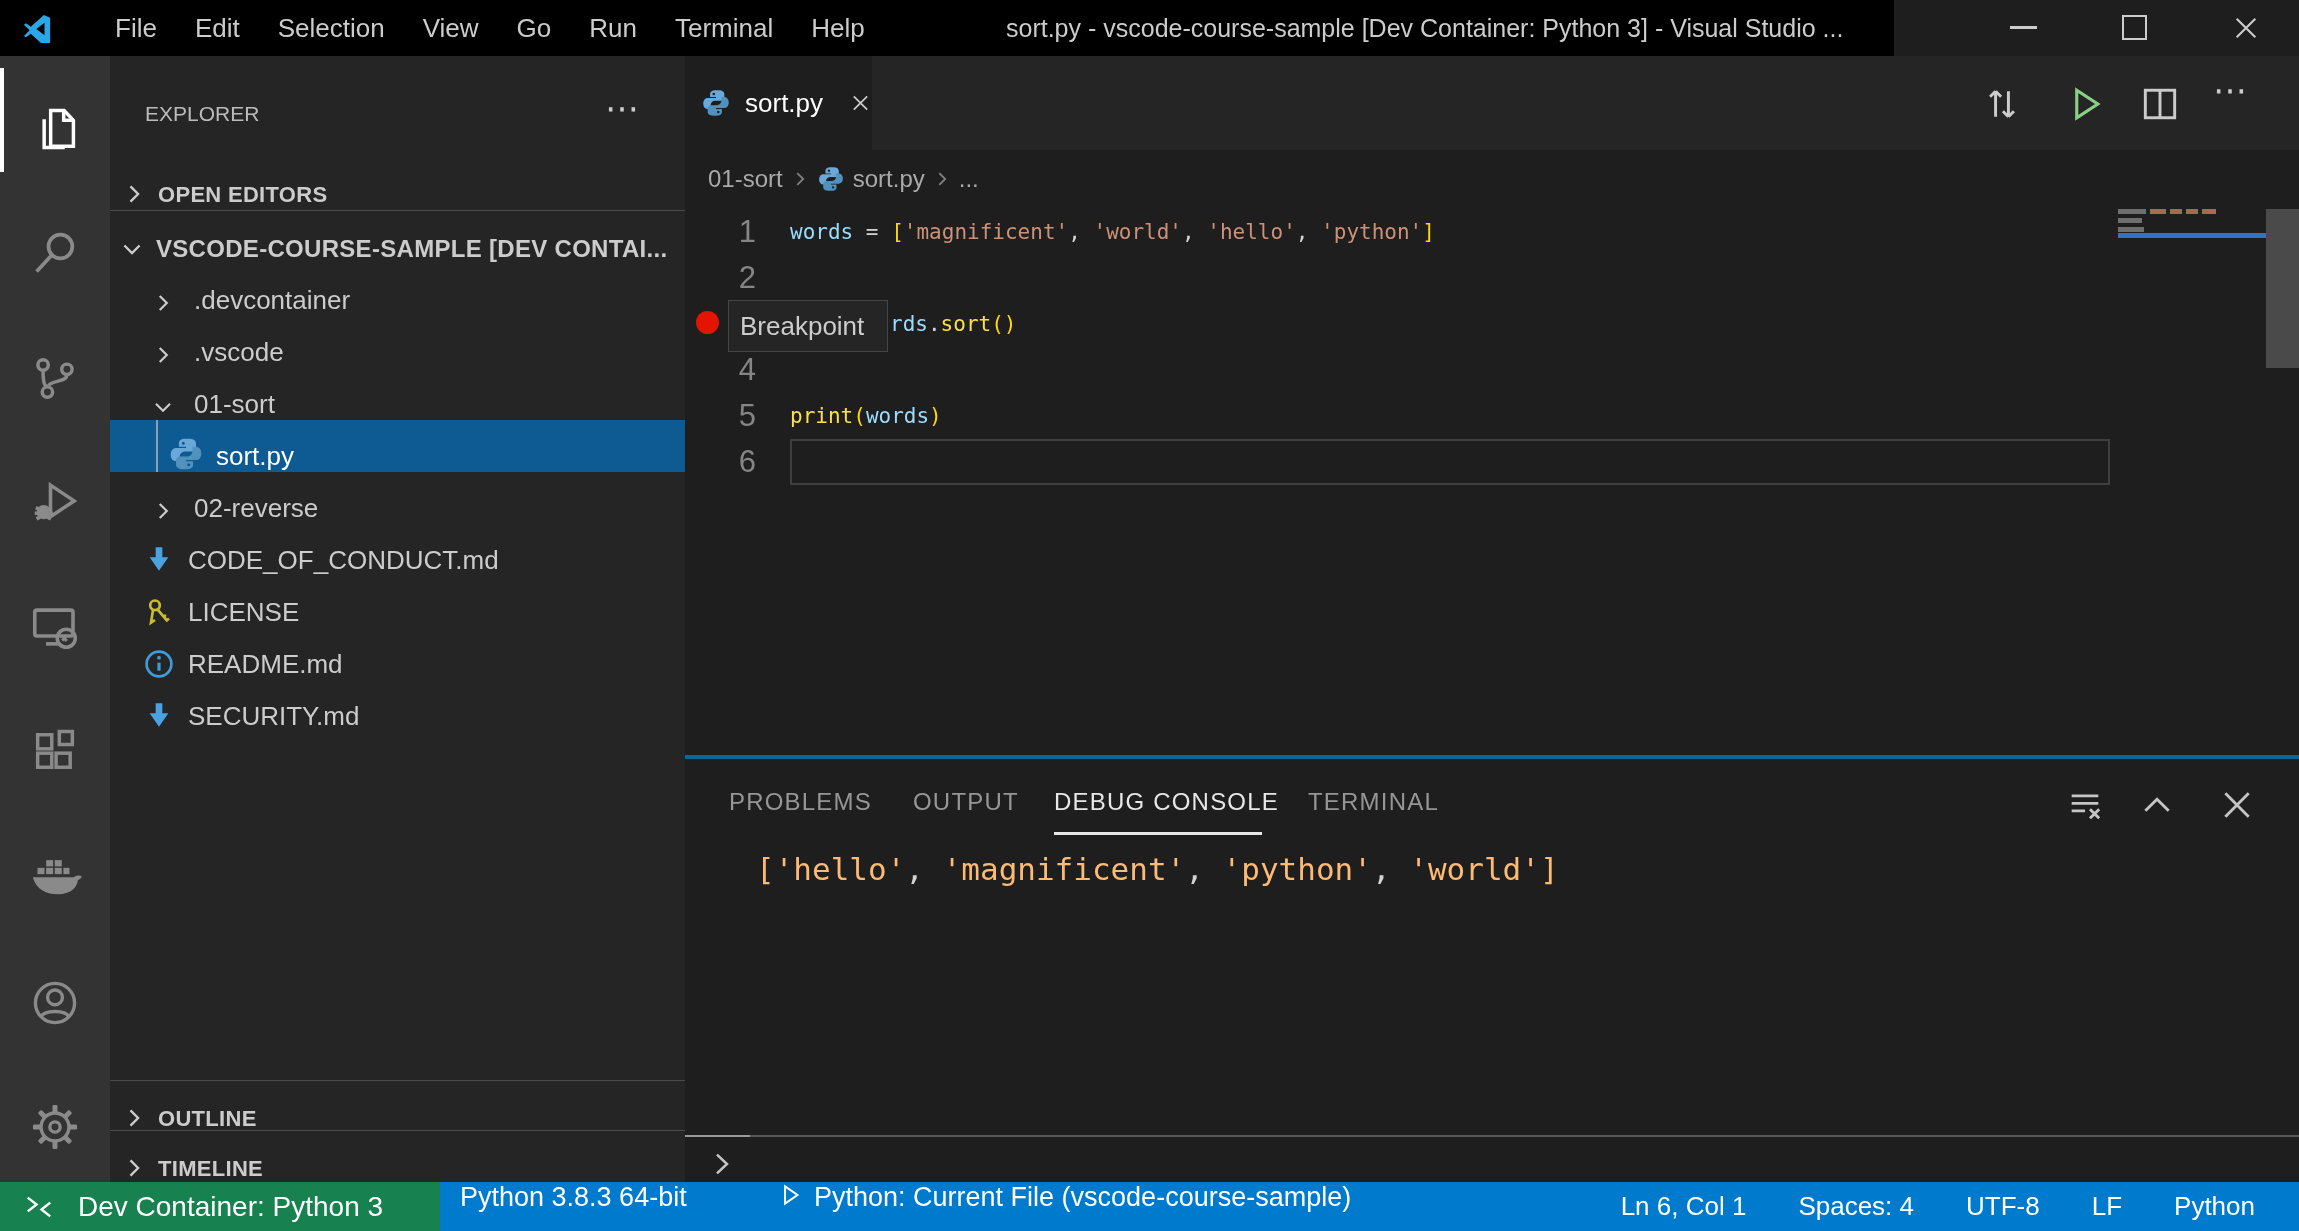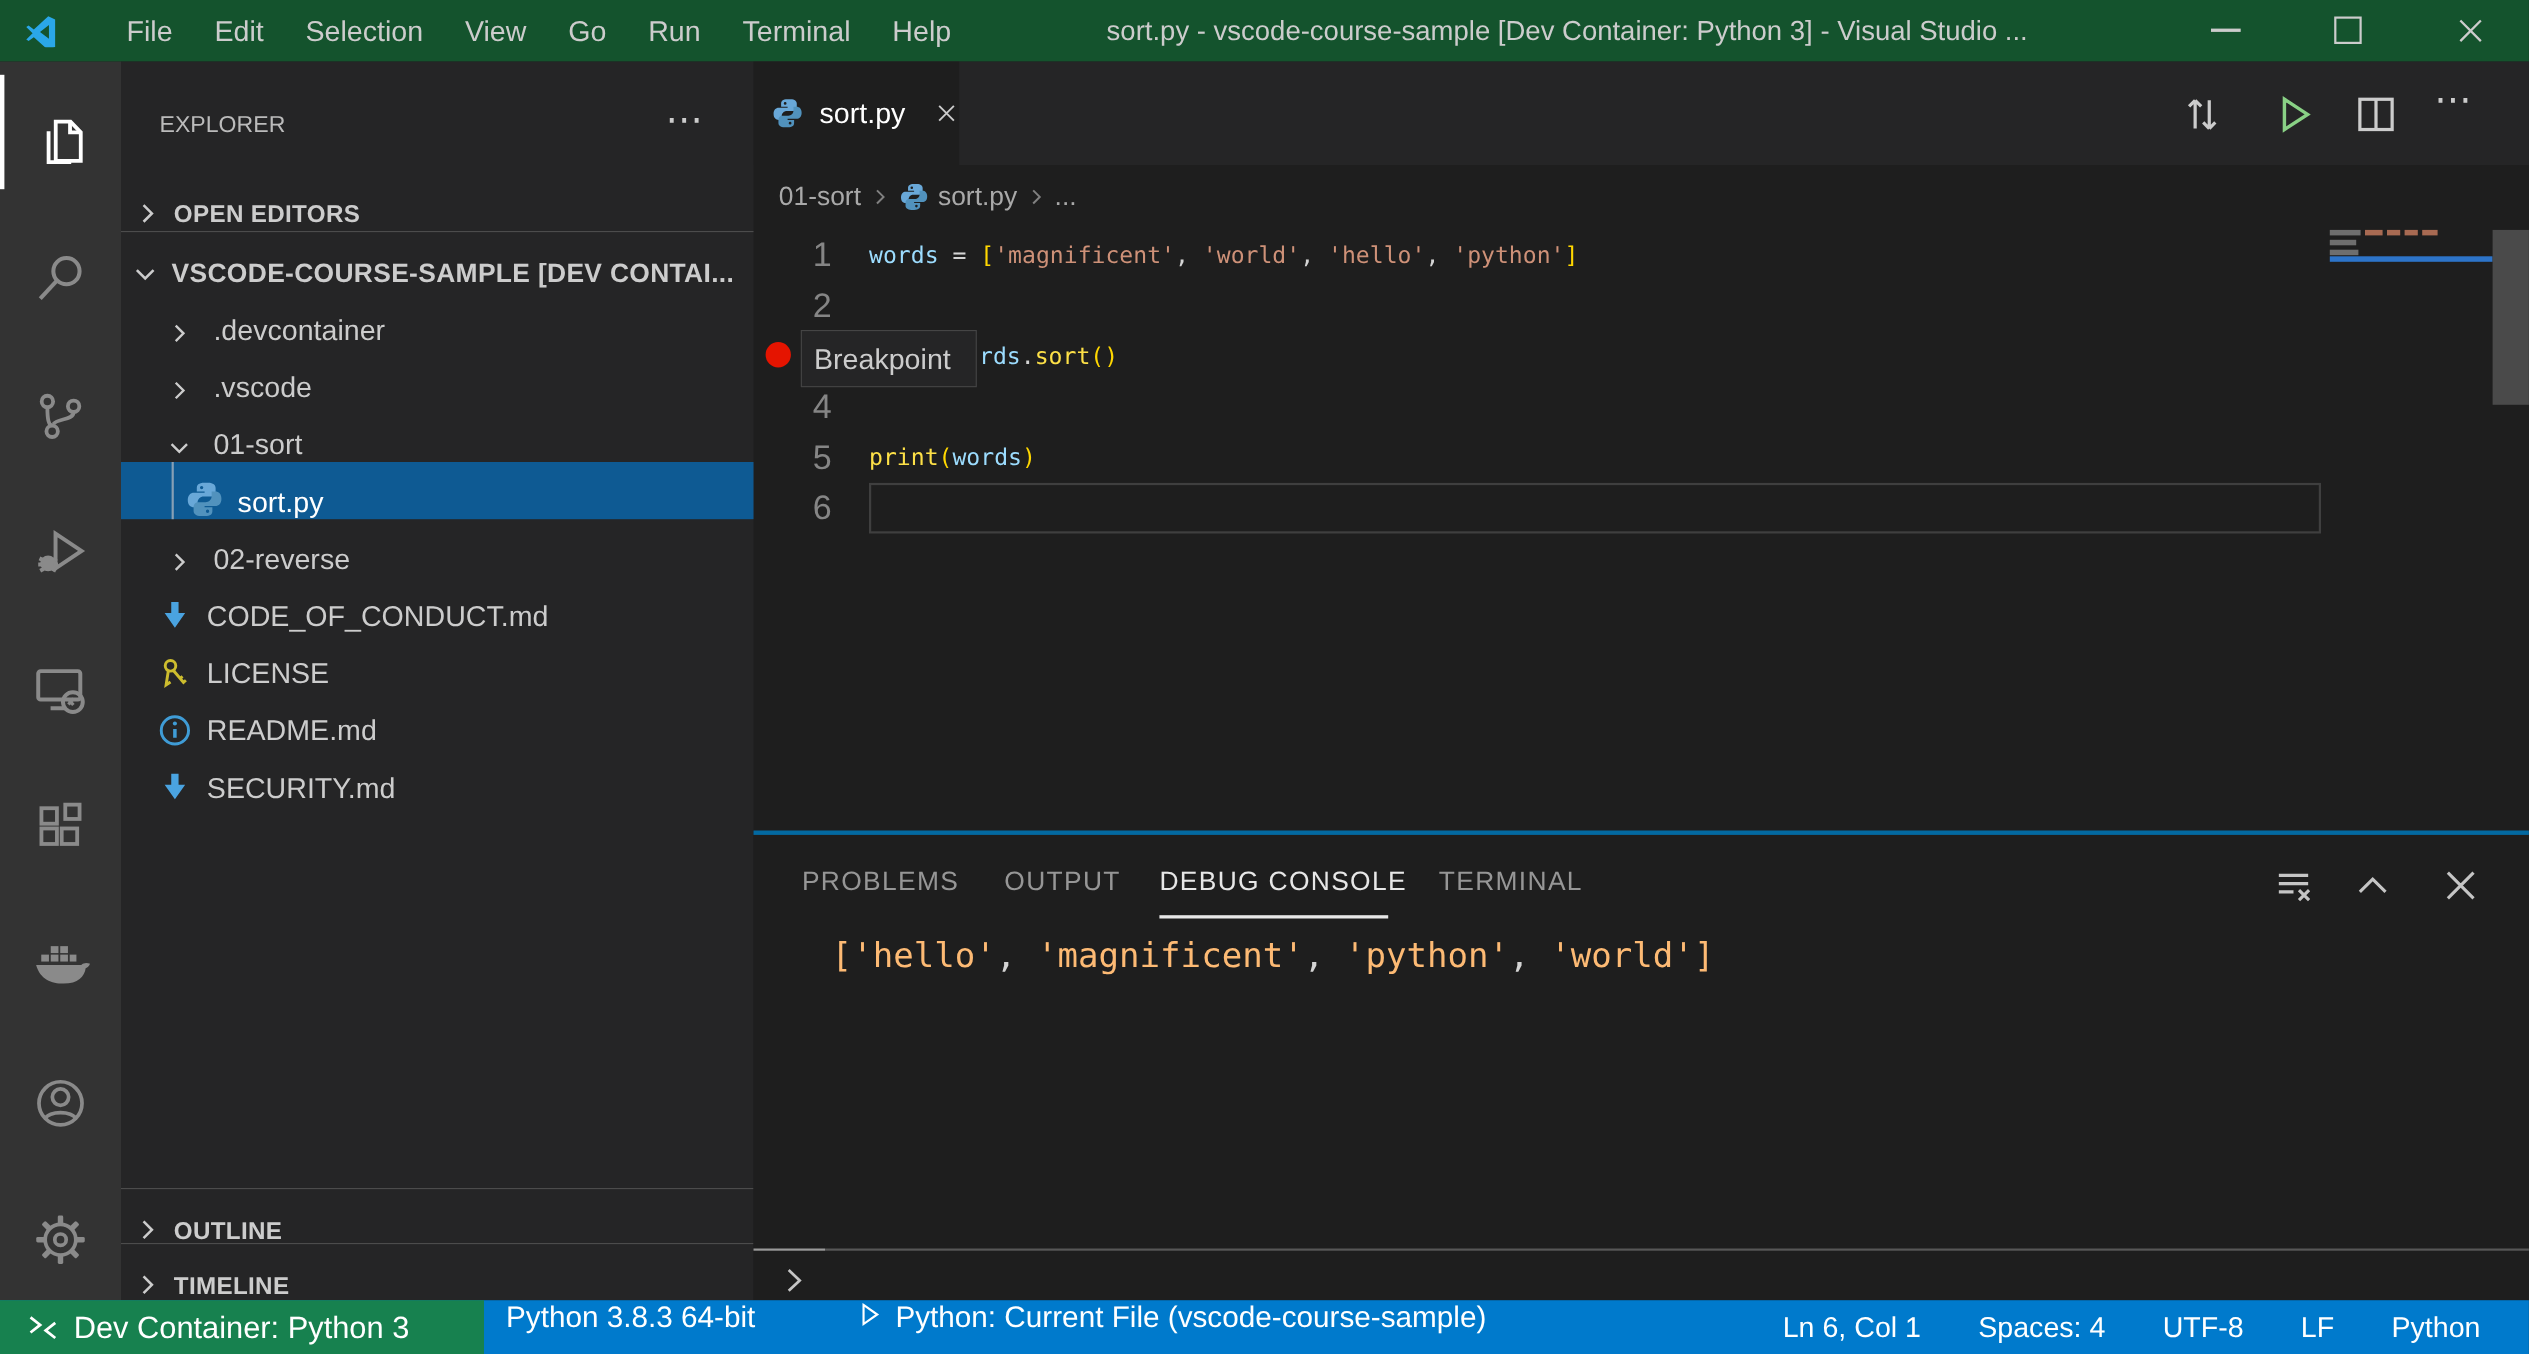--- a/index.html
+++ b/index.html
@@ -1,20 +1,20 @@
 <!DOCTYPE html>
 <html><head>
 <meta charset="utf-8">
 <style>
 *{margin:0;padding:0;box-sizing:border-box}
 html,body{width:2299px;height:1231px;overflow:hidden}
 body{font-family:"Liberation Sans",sans-serif;background:#1e1e1e;color:#cccccc;position:relative}
 .abs{position:absolute}
 .mono{font-family:"DejaVu Sans Mono",monospace}
-#titlebar{position:absolute;left:0;top:0;width:2299px;height:56px;background:#14532d}
+#titlebar{position:absolute;left:0;top:0;width:1894px;height:56px;background:#000000}
 #menubar{position:absolute;left:96px;top:0;height:56px;display:flex;align-items:center}
 .menu-item{padding:0 19px;font-size:26px;color:#cccccc}
 #window-title{position:absolute;left:1006px;top:0;height:56px;display:flex;align-items:center;font-size:25px;color:#cccccc;white-space:nowrap}
 #activitybar{position:absolute;left:0;top:56px;width:110px;height:1126px;background:#333333}
 .ab-item{position:absolute;left:0;width:110px;height:104px;display:flex;align-items:center;justify-content:center}
 #sidebar{position:absolute;left:110px;top:56px;width:575px;height:1126px;background:#252526}
 .sect-label{font-weight:bold;font-size:22px;color:#cccccc;letter-spacing:.3px}
 .tree-label{font-size:26px;color:#cccccc;white-space:nowrap}
 .row{position:absolute;left:0;width:575px;height:52px;display:flex;align-items:flex-end}
 #tabbar{position:absolute;left:685px;top:56px;width:1614px;height:94px;background:#252526}
@@ -334,21 +334,21 @@
     </svg>
   <div class="abs" style="left:60px;top:382px;width:1540px;height:45px"></div>
 </div>
 
 <div id="statusbar">
   <div id="remote">
     <svg style="margin-left:24px" width="30" height="30" viewBox="0 0 24 24" fill="none" stroke="#ffffff" stroke-width="2">
         <path d="M3 4.5 10 10 3 15.5"></path>
         <path d="M21 8.5 14 14l7 5.5"></path>
       </svg>
-    <span style="margin-left:13px">Dev Container: Python 3</span>
+    <span style="margin-left:24px">Dev Container: Python 3</span>
   </div>
   <div class="sb-item abs" style="left:460px;top:0;height:49px">
       <span>Python 3.8.3 64-bit</span>
     </div>
   <div class="sb-item abs" style="left:778px;top:0;height:49px">
     <svg width="26" height="26" viewBox="0 0 24 24" fill="none" stroke="#ffffff" stroke-width="1.8">
         <path d="M6.5 4 18 12 6.5 20z"></path>
       </svg>
     <span style="margin-left:10px">Python: Current File (vscode-course-sample)</span>
   </div>

